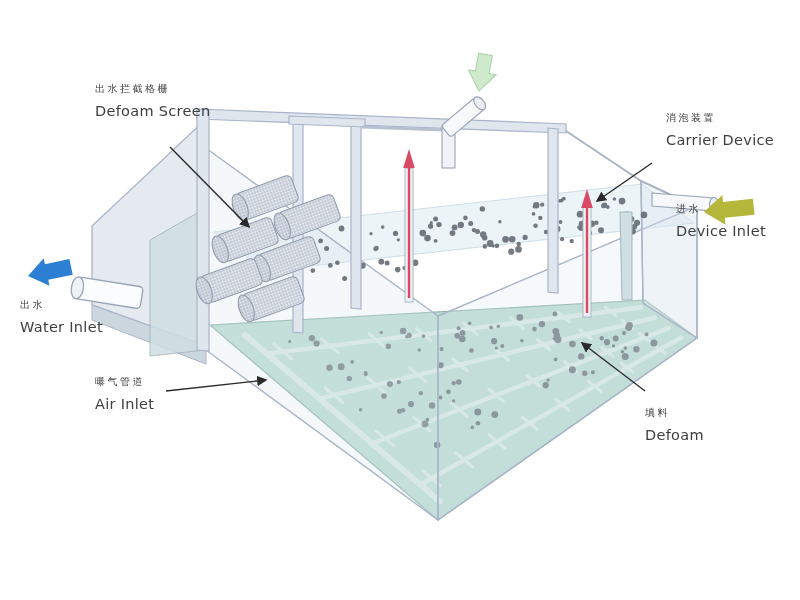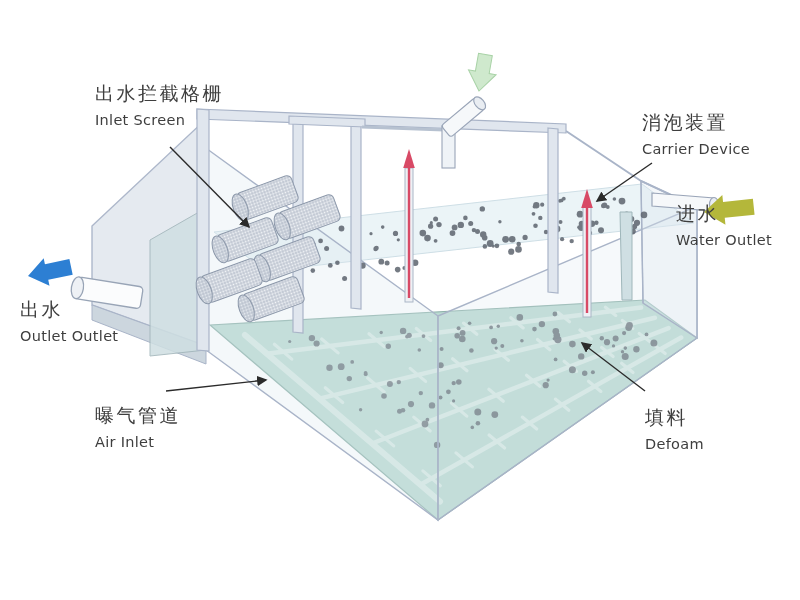--- a/index.html
+++ b/index.html
@@ -1,21 +1,21 @@
 <!DOCTYPE html>
 <html style="--water_outlet_arrow: #2d7fd3; --water_inlet_arrow: #b4b73a; --air_inlet_arrow: #cfe9cd; --defoam_flow_arrow: #d84a66; --tank_wall: #dce7ee; --tank_floor: #badad2; --floor_pipe: #d6e9e3; --carrier_dot: #5d646e; --leader_line: #2b2b2b;"><head>
 <meta charset="utf-8">
 <style>
   *{box-sizing:border-box}
   body{margin:0;background:#ffffff}
   .stage{position:relative;width:800px;height:600px;background:#fff;overflow:hidden;
          font-family:"DejaVu Sans","Liberation Sans",sans-serif}
   svg.scene{position:absolute;inset:0}
   .label{position:absolute;color:#3e3e3e;line-height:1;white-space:nowrap}
-  .label .zh{font-size:19px;letter-spacing:2.5px;margin-bottom:10px}
+  .label .zh{font-size:10px;letter-spacing:2.5px;margin-bottom:10px}
   .label .en{font-size:14.5px;letter-spacing:.3px}
 </style>
 </head>
 <body>
 
 <div class="stage">
 
   <svg class="scene" viewBox="0 0 800 600">
     <defs>
       <pattern id="mesh" width="6" height="6" patternUnits="userSpaceOnUse">
@@ -354,35 +354,35 @@
     <g style="stroke:var(--leader_line)" stroke-width="1.4" fill="none">
       <path d="M170,147 L249,227" marker-end="url(#ah)"></path>
       <path d="M652,163 L597,201" marker-end="url(#ah)"></path>
       <path d="M166,391 L266,380" marker-end="url(#ah)"></path>
       <path d="M645,391 L582,343" marker-end="url(#ah)"></path>
     </g>
   </svg>
 
   <div class="label" style="left:95px;top:84px">
     <div class="zh">出水拦截格栅</div>
-    <div class="en">Inlet Screen</div>
-  </div>
-  <div class="label" style="left:642px;top:113px">
+    <div class="en">Defoam Screen</div>
+  </div>
+  <div class="label" style="left:666px;top:113px">
     <div class="zh">消泡装置</div>
     <div class="en">Carrier Device</div>
   </div>
   <div class="label" style="left:676px;top:204px">
     <div class="zh">进水</div>
-    <div class="en">Water Outlet</div>
+    <div class="en">Device Inlet</div>
   </div>
   <div class="label" style="left:20px;top:300px">
     <div class="zh">出水</div>
-    <div class="en">Outlet Outlet</div>
-  </div>
-  <div class="label" style="left:95px;top:406px">
+    <div class="en">Water Inlet</div>
+  </div>
+  <div class="label" style="left:95px;top:377px">
     <div class="zh">曝气管道</div>
     <div class="en">Air Inlet</div>
   </div>
   <div class="label" style="left:645px;top:408px">
     <div class="zh">填料</div>
     <div class="en">Defoam</div>
   </div>
 
 </div>
 

